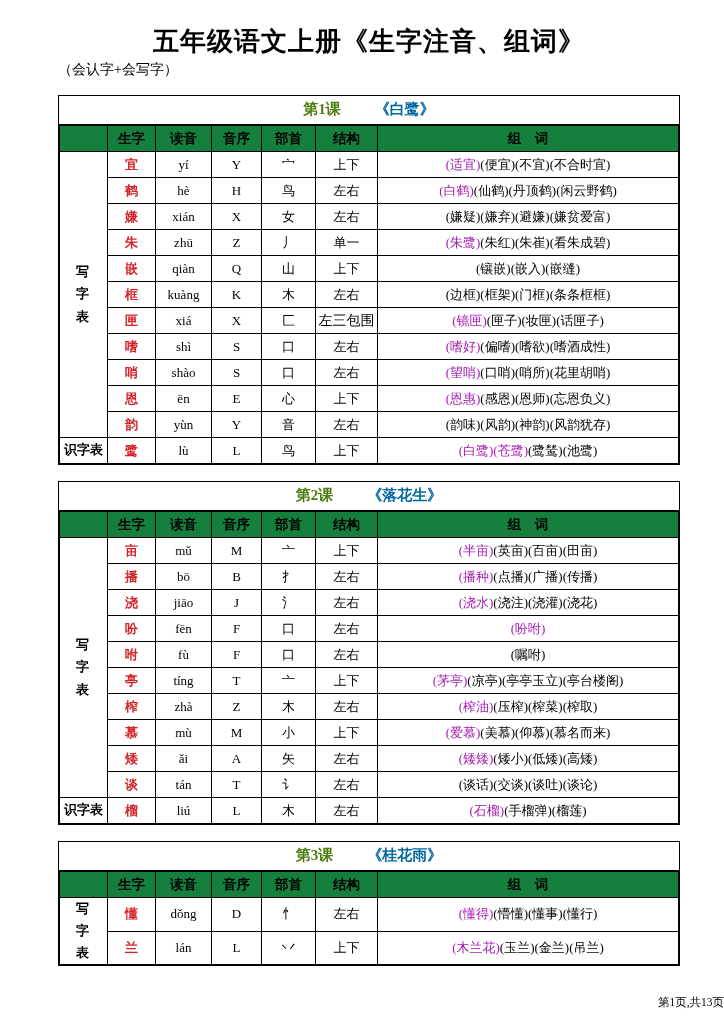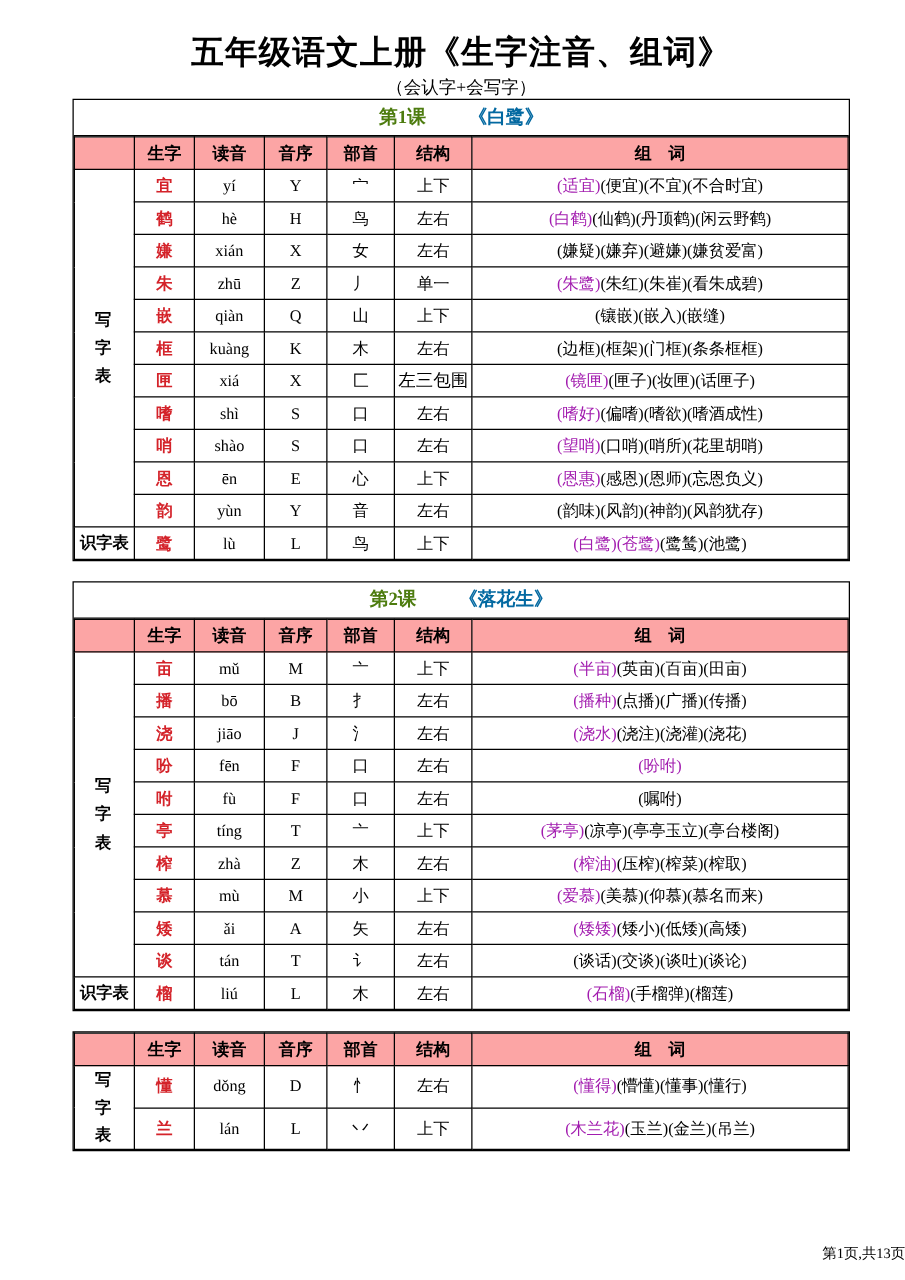--- a/index.html
+++ b/index.html
@@ -24,22 +24,23 @@
   }
   .doc-title {
     text-align: center;
     font-size: 26px;
     font-weight: bold;
     letter-spacing: 1px;
     margin: 8px 0 2px 0;
     font-family: "Liberation Serif", serif;
   }
   .doc-subtitle {
-    text-align: center;
+    text-align: left;
     font-size: 14px;
+    margin-bottom: 16px;
     font-family: "Liberation Serif", serif;
   }
   .lesson-block {
     border: 1.5px solid #000;
     margin-bottom: 16px;
   }
   .lesson-header {
     display: flex;
     justify-content: center;
     align-items: center;
@@ -119,21 +120,21 @@
   }
   td.str.small {
     font-size: 14px;
   }
   td.words {
     font-size: 12.5px;
     letter-spacing: 0px;
   }
   .w-blue { color: #a21caf; }
   .w-black { color: #000; }
-  .header-row th { background: #fca5a5; }
+  .header-row th { background: #15803d; }
   .footer {
     position: absolute;
     bottom: 14px;
     left: 0;
     width: 724px;
     text-align: right;
     font-size: 11.5px;
     font-family: "Liberation Serif", serif;
     margin-top: 43px;
   }
@@ -388,20 +389,24 @@
               <td class="pron">liú</td>
               <td class="init">L</td>
               <td class="rad">木</td>
               <td class="str">左右</td>
               <td class="words"><span class="w-blue">(石榴)</span><span class="w-black">(手榴弹)</span><span class="w-black">(榴莲)</span></td>
             </tr>
           </tbody>
         </table>
       </div>
       <div class="lesson-block">
+        <div class="lesson-header">
+          <span class="lesson-no">第3课</span>
+          <span class="lesson-name">《桂花雨》</span>
+        </div>
         <table class="cw">
           <colgroup>
             <col class="c-side">
             <col class="c-char">
             <col class="c-pron">
             <col class="c-init">
             <col class="c-rad">
             <col class="c-str">
             <col class="c-word">
           </colgroup>

